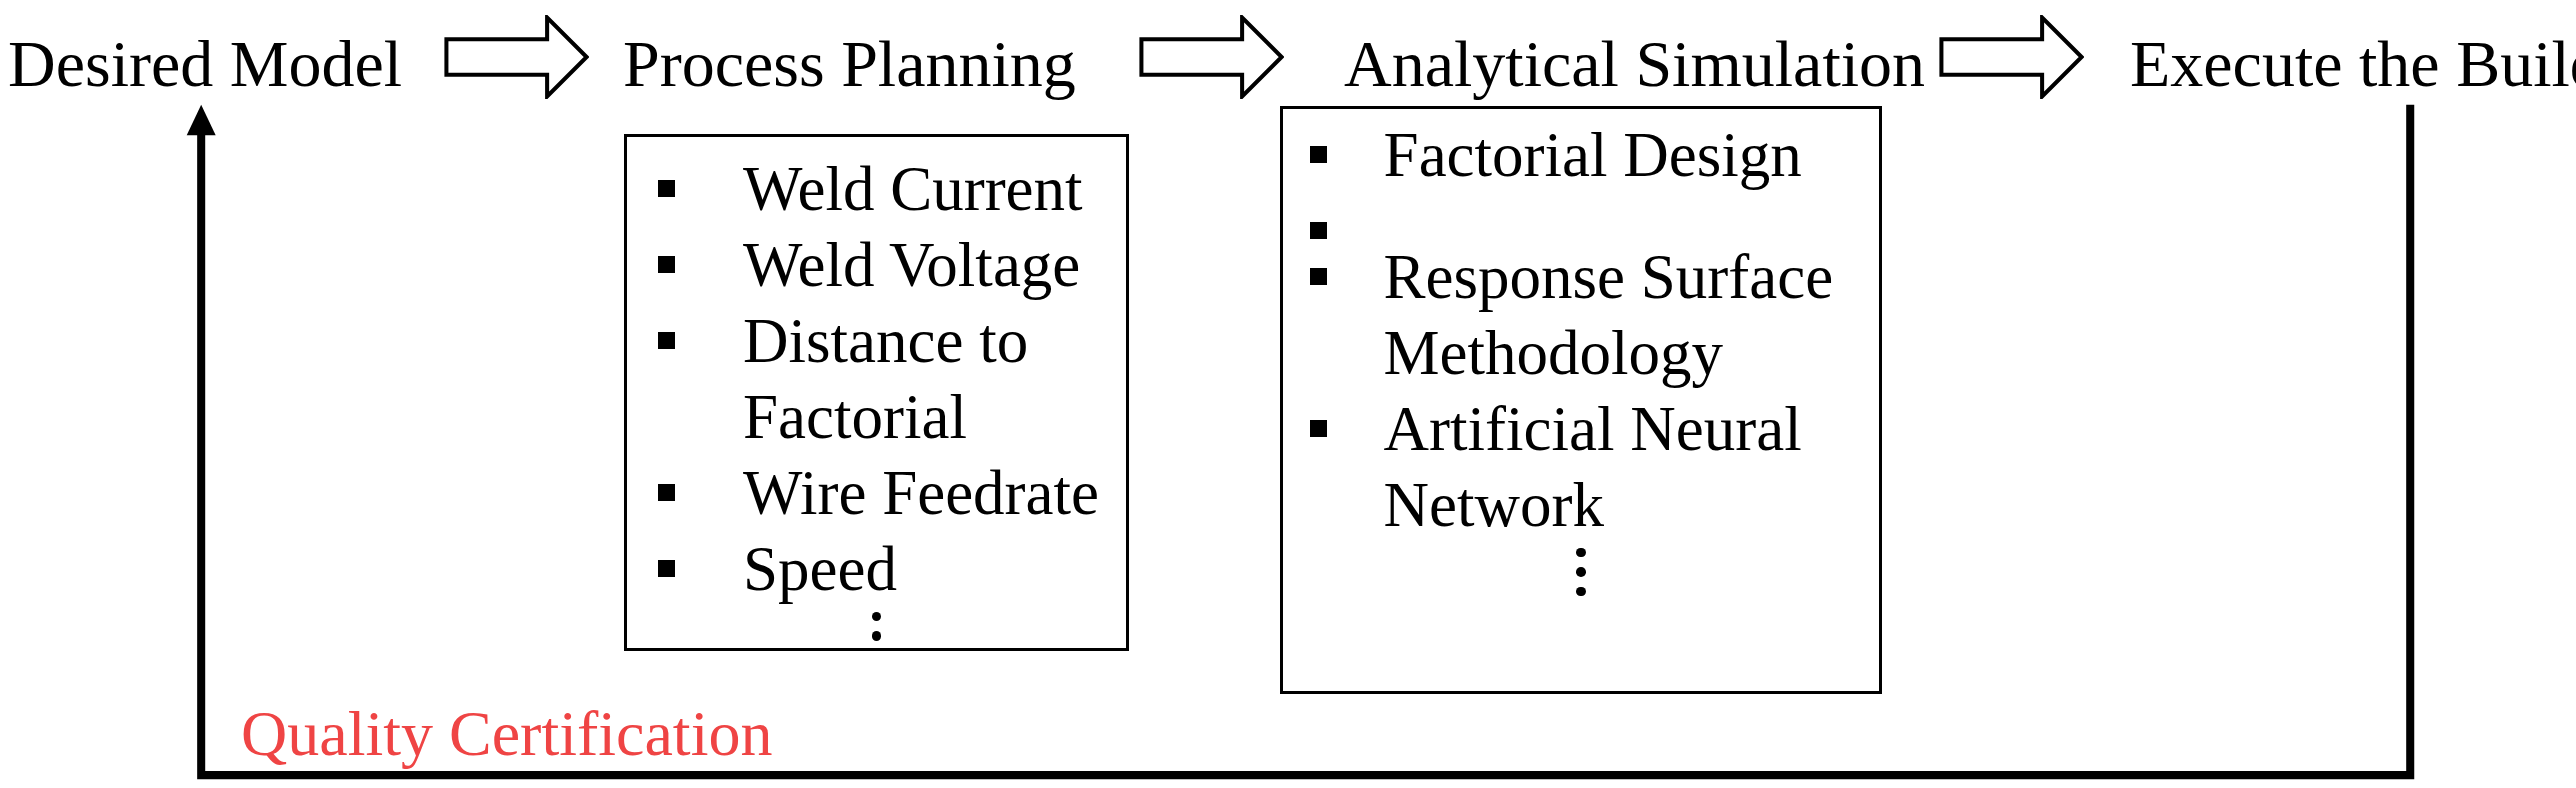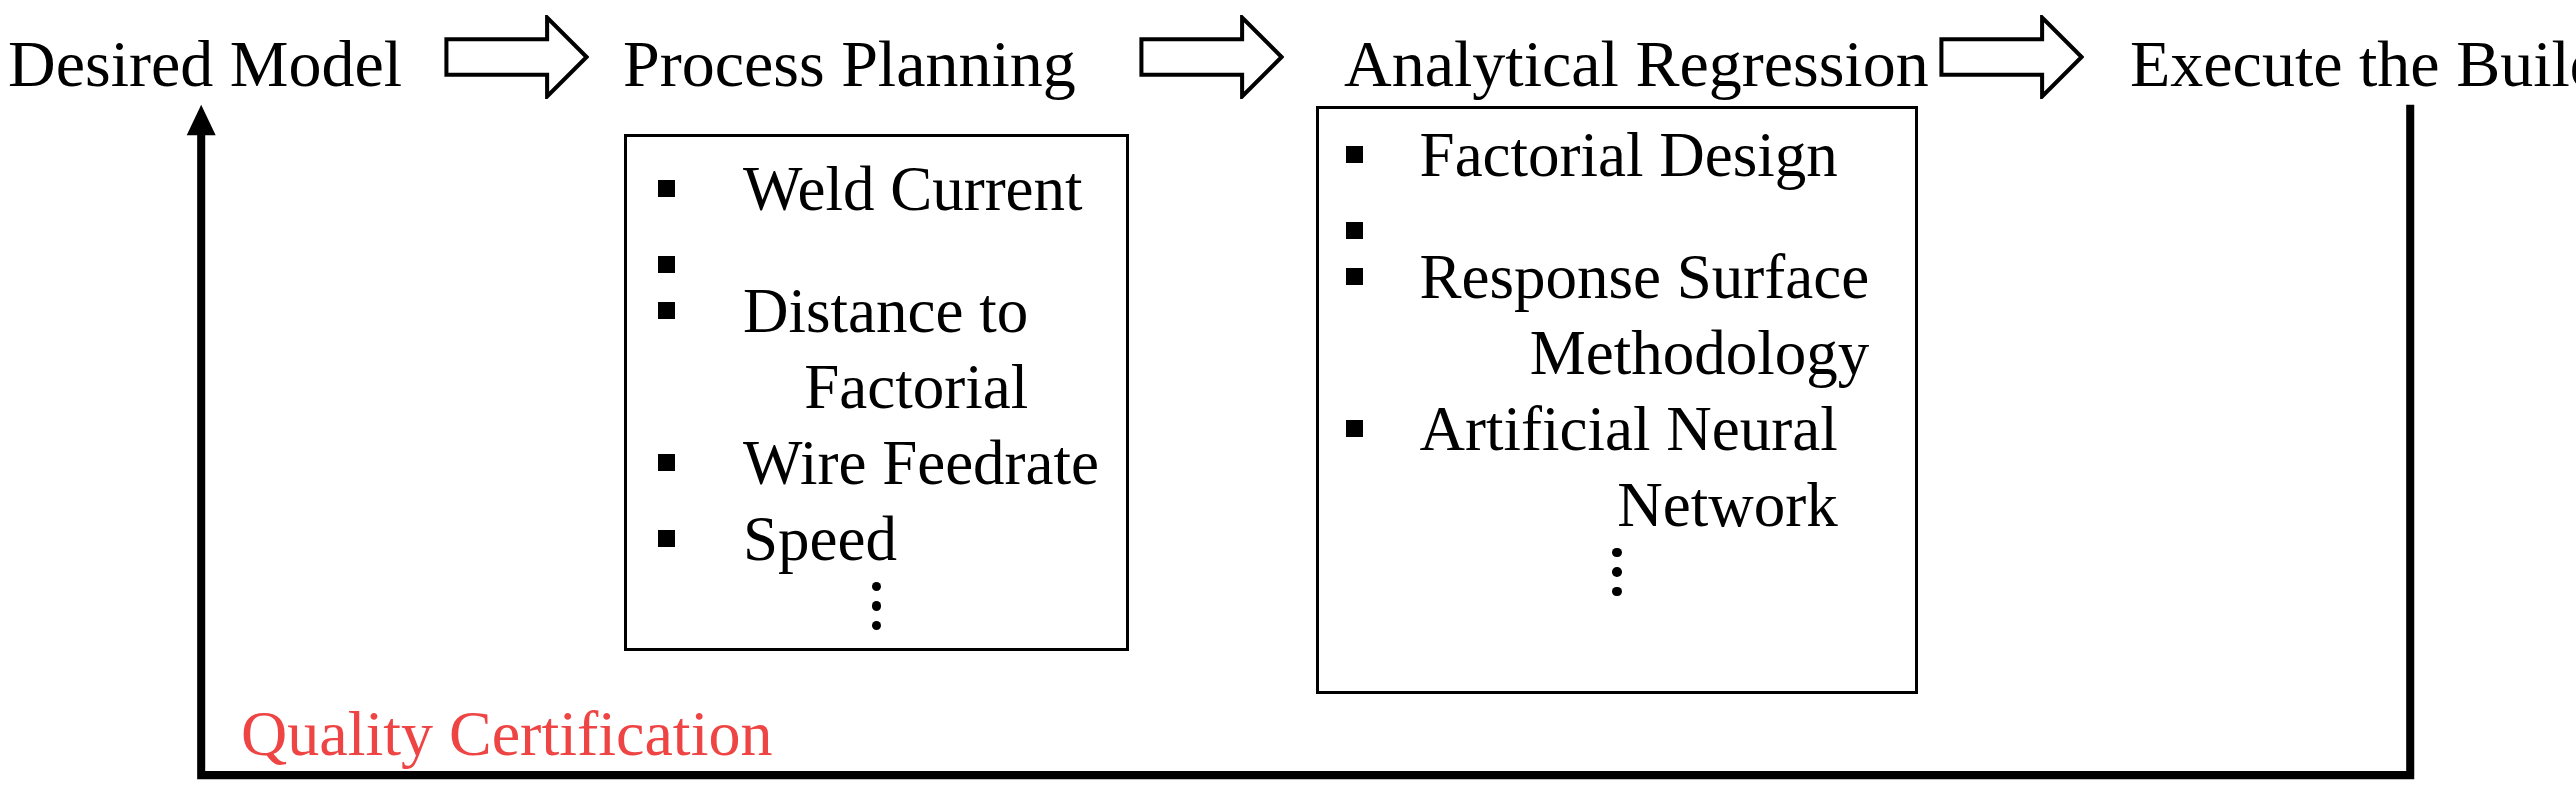--- a/index.html
+++ b/index.html
@@ -11,21 +11,21 @@
     width: 2576px;
     height: 789px;
     position: relative;
     overflow: hidden;
     font-family: "Liberation Serif", "DejaVu Serif", serif;
     color: #000000;
   }
   .canvas {
     position: absolute;
     left: 0; top: 0;
-    width: 2576px; height: 789px; text-align: right;
+    width: 2576px; height: 789px;
   }
   
   .flow-label {
     position: absolute;
     top: 24px;
     font-size: 66px;
     line-height: 80px;
     white-space: nowrap;
     color: #000;
   }
@@ -50,21 +50,21 @@
     background: #fff;
     box-sizing: border-box;
     overflow: hidden;
   }
   .list-box.process {
     left: 624px; top: 134px;
     width: 505px; height: 517px;
     padding-top: 14px;
   }
   .list-box.simulation {
-    left: 1316px; top: 106px;
+    left: 1280px; top: 106px;
     width: 602px; height: 588px;
     padding-top: 8px;
   }
   .item-row {
     display: flex;
     align-items: flex-start;
   }
   .item-row .bullet {
     flex: 0 0 auto;
     width: 17px; height: 17px;
@@ -117,40 +117,41 @@
 
 <div class="canvas">
 
   <svg class="loop-svg" viewBox="0 0 3201 980" xmlns="http://www.w3.org/2000/svg" aria-hidden="true">
     <path d="M 2995 130 L 2995 963 L 250 963 L 250 166" fill="none" stroke="#000000" stroke-width="10" stroke-linejoin="miter"></path>
     <polygon points="250,130 232,168 268,168" fill="#000000"></polygon>
   </svg>
 
   <div class="flow-label step-0">Desired Model</div>
   <div class="flow-label step-1">Process Planning</div>
-  <div class="flow-label step-2">Analytical Regression</div>
+  <div class="flow-label step-2">Analytical Simulation</div>
   <div class="flow-label step-3">Execute the Build</div>
 
   <svg class="block-arrow arrow-0" viewBox="0 0 180 104" xmlns="http://www.w3.org/2000/svg" aria-hidden="true">
     <polygon points="3,30 128,30 128,3 177,52 128,101 128,74 3,74" fill="#ffffff" stroke="#000000" stroke-width="5" stroke-linejoin="miter"></polygon>
   </svg>
   <svg class="block-arrow arrow-1" viewBox="0 0 180 104" xmlns="http://www.w3.org/2000/svg" aria-hidden="true">
     <polygon points="3,30 128,30 128,3 177,52 128,101 128,74 3,74" fill="#ffffff" stroke="#000000" stroke-width="5" stroke-linejoin="miter"></polygon>
   </svg>
   <svg class="block-arrow arrow-2" viewBox="0 0 180 104" xmlns="http://www.w3.org/2000/svg" aria-hidden="true">
     <polygon points="3,30 128,30 128,3 177,52 128,101 128,74 3,74" fill="#ffffff" stroke="#000000" stroke-width="5" stroke-linejoin="miter"></polygon>
   </svg>
 
   <div class="list-box process">
       <div class="item-row">
         <span class="bullet"></span>
         <span class="item-text">Weld Current</span>
       </div>
       <div class="item-row">
         <span class="bullet"></span>
+        <span class="item-text">Weld Voltage</span>
       </div>
       <div class="item-row">
         <span class="bullet"></span>
         <span class="item-text">Distance to
 Factorial</span>
       </div>
       <div class="item-row">
         <span class="bullet"></span>
         <span class="item-text">Wire Feedrate</span>
       </div>

